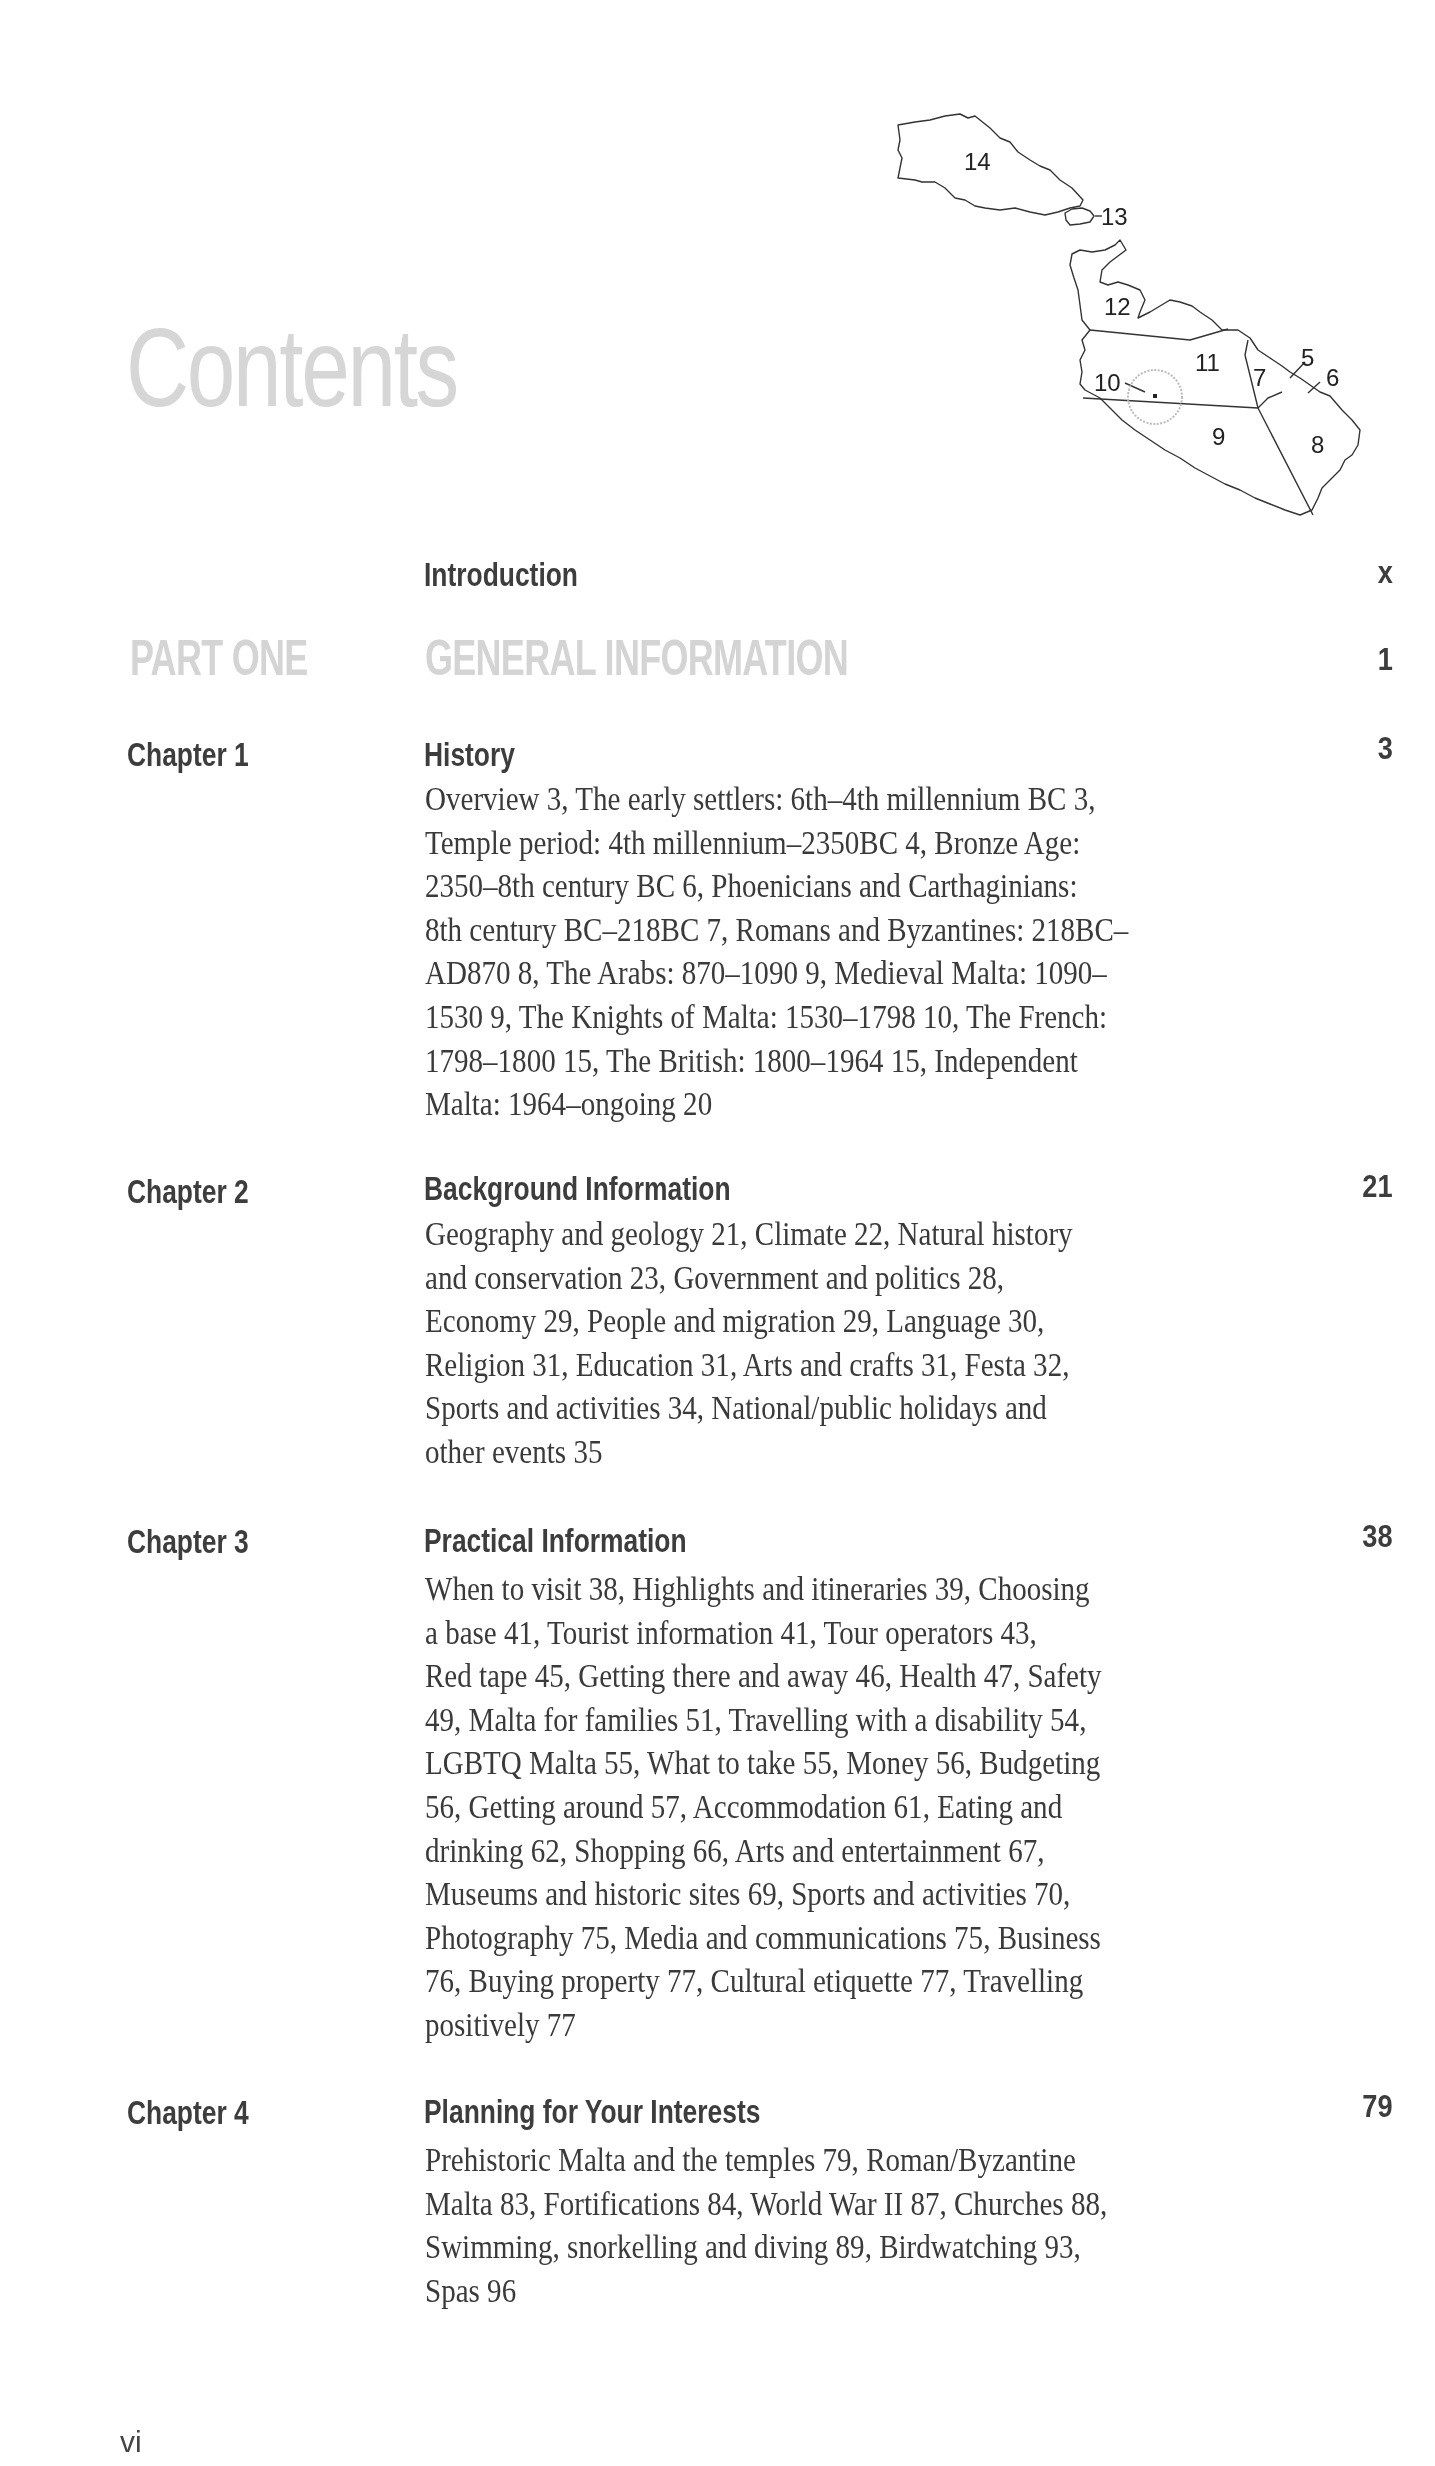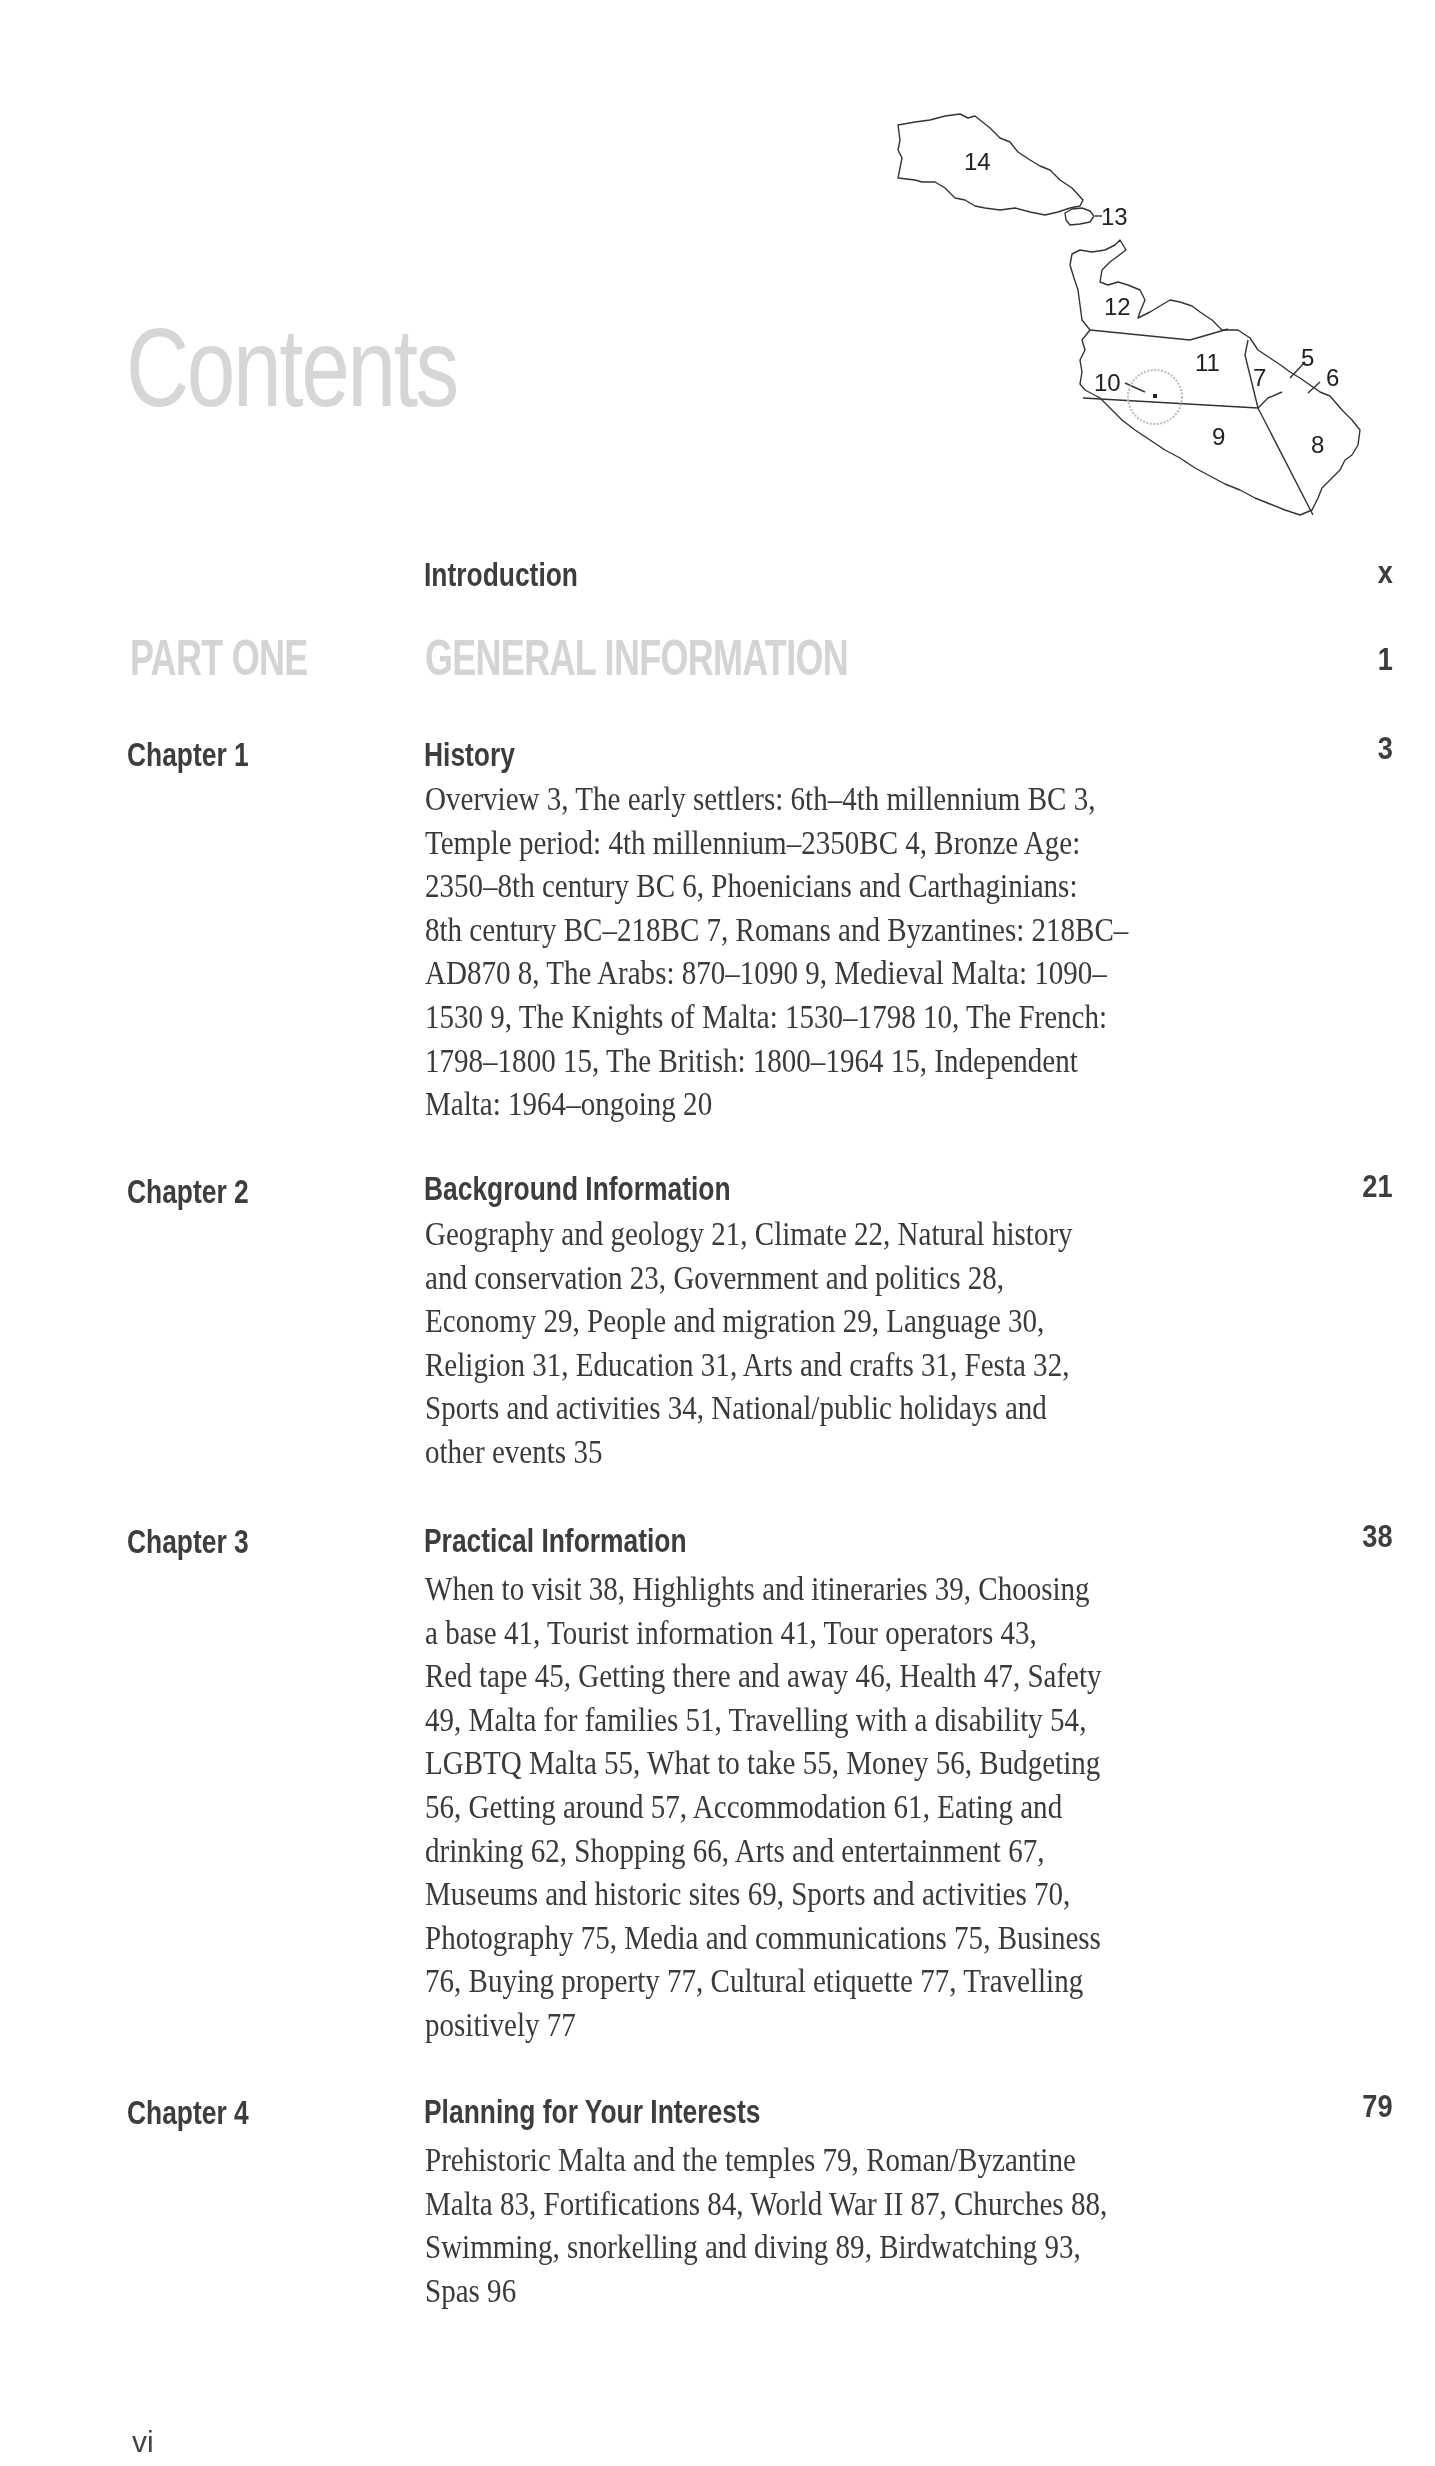--- a/index.html
+++ b/index.html
@@ -18,21 +18,21 @@
   .chapter-label { left:127px; font-size:33px; line-height:33px; }
   .section-title { left:424px; font-size:33px; line-height:33px; }
   .page-num { right:42px; font-weight:bold; color:#3d3d3d; font-size:32px; line-height:32px;
     text-align:right; transform:scaleX(0.85); transform-origin:right top; }
   .body-text {
     position:absolute; left:425px; width:980px;
     font-size:33px; line-height:43.6px; color:#3a3a3a;
     transform:scaleX(0.88); transform-origin:left top;
   }
   .body-text .line { display:block; white-space:nowrap; }
-  #folio { left:132px; top:2425px; font-size:30px; color:#444; }
+  #folio { left:120px; top:2425px; font-size:30px; color:#444; }
   #map { position:absolute; left:0; top:0; width:1435px; height:560px; }
   #map text { font-family:"Liberation Sans","DejaVu Sans",sans-serif; font-size:24px; fill:#222; }
 </style>
 </head>
 <body>
 
 <svg id="map" viewBox="0 0 1435 560" xmlns="http://www.w3.org/2000/svg">
   <g fill="none" stroke="#333" stroke-width="1.4" stroke-linejoin="round">
 
     <path d="M898,125 L915,122 L930,120 L945,116 L960,114 L968,118 L975,116 L990,128 L1000,138 L1010,142 L1018,152 L1030,160 L1040,166 L1050,170 L1060,180 L1072,188 L1083,200 L1080,206 L1070,208 L1058,212 L1045,215 L1030,212 L1015,208 L1000,210 L985,208 L975,206 L965,200 L955,198 L945,188 L935,182 L922,182 L915,180 L898,178 L900,168 L902,158 L898,150 L900,140 Z"></path>

